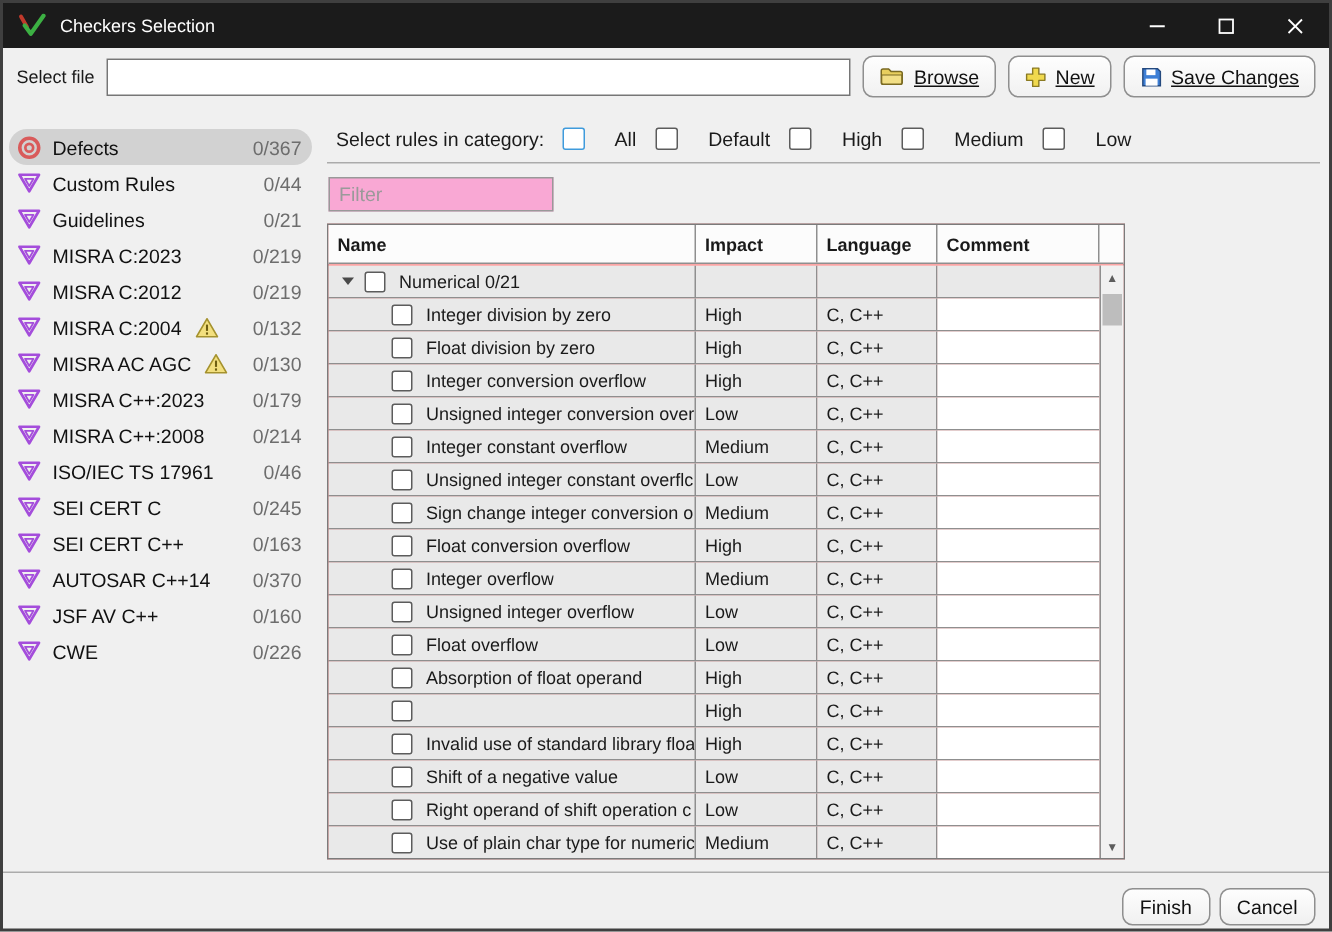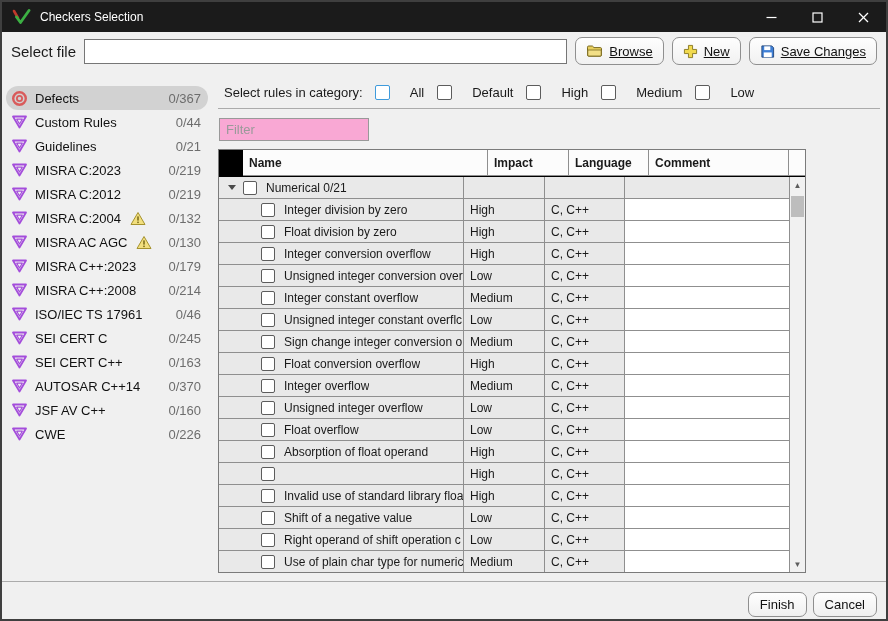--- a/index.html
+++ b/index.html
@@ -14,21 +14,21 @@
   .titlebar { position:absolute; left:0; top:0; right:0; height:30px;
     background:#1b1b1b; display:flex; align-items:center; }
   .app-icon { margin-left:10px; width:19px; height:16px; display:flex; }
   .titlebar .title { color:#ffffff; font-size:12px; margin-left:9px; }
   .win-controls { margin-left:auto; display:flex; height:100%; }
   .win-btn { width:46px; height:100%; display:flex; align-items:center; justify-content:center; cursor:default; }
   .win-btn svg { stroke:#ffffff; }
   
   .toolbar { position:absolute; left:0; top:30px; right:0; height:38px;
     display:flex; align-items:center; padding:0 9px; gap:8px; }
-  .toolbar label { font-size:15px; color:#1a1a1a; white-space:nowrap; }
+  .toolbar label { font-size:12px; color:#1a1a1a; white-space:nowrap; }
   .file-input { flex:1; height:25px; border:1px solid #767676; background:#fff;
     font:13px "Liberation Sans", sans-serif; padding:0 5px; min-width:0; }
   .tb-btn { height:28px; border:1px solid #8f8f8f; border-radius:7px;
     background:linear-gradient(#fefefe,#f1f1f1); display:inline-flex;
     align-items:center; gap:6px; padding:0 10px; font:13px "Liberation Sans", sans-serif;
     color:#111; white-space:nowrap; cursor:default;text-decoration:underline; }
   .tb-btn .ico { display:flex; }
   
   .sidebar { position:absolute; left:4px; top:84px; width:202px; }
   .side-item { height:24px; display:flex; align-items:center; gap:7px;
@@ -42,22 +42,22 @@
     display:flex; align-items:center; font-size:13px; color:#1a1a1a; }
   .cat-label { margin-right:12px; }
   .cat-opt { display:flex; align-items:center; gap:20px; margin-right:13px; cursor:default; }
   .cb { width:15px; height:15px; background:#fff; border:1px solid #5c5c5c; border-radius:2px; flex:none; }
   .cb.focused { border-color:#3f9bdc; }
   .rule-sep { position:absolute; left:216px; top:106px; width:662px; height:1px; background:#ababab; }
   .filter-input { position:absolute; left:217px; top:116px; width:150px; height:23px;
     border:1px solid #999; padding:0 6px; font:13px "Liberation Sans", sans-serif; background:#f9a8d4; }
   .filter-input::placeholder { color:#9a9a9a; }
   
-  .table { position:absolute; left:216px; top:147px; width:588px; height:424px;
-    border:1px solid #7b7b7b; background:#000000; font-size:12px; color:#1a1a1a;padding-left:24px; }
+  .table { position:absolute; left:216px; top:147px; width:532px; height:424px;
+    border:1px solid #7b7b7b; background:#fca5a5; font-size:12px; color:#1a1a1a; }
   .t-header { display:flex; height:26px; border-bottom:1px solid #8f8f8f;
     background:#fcfcfc; font-weight:bold; font-size:12px; }
   .hc { padding-left:6px; border-right:1px solid #8f8f8f; display:flex; align-items:center; }
   .hc-name{width:245px;} .hc-impact{width:81px;} .hc-lang{width:80px;} .hc-comment{flex:1;} 
   .hc-scroll{width:16px; border-right:none;}
   .t-body { position:absolute; top:27px; left:0; right:16px; bottom:0; overflow:hidden; }
   .t-row { display:flex; height:22px; border-bottom:1px solid #8f8f8f; }
   .cell { display:flex; align-items:center; border-right:1px solid #8f8f8f;
     overflow:hidden; white-space:nowrap; background:#e9e9e9; }
   .c-name{width:245px;} .c-impact{width:81px; padding-left:6px;}

